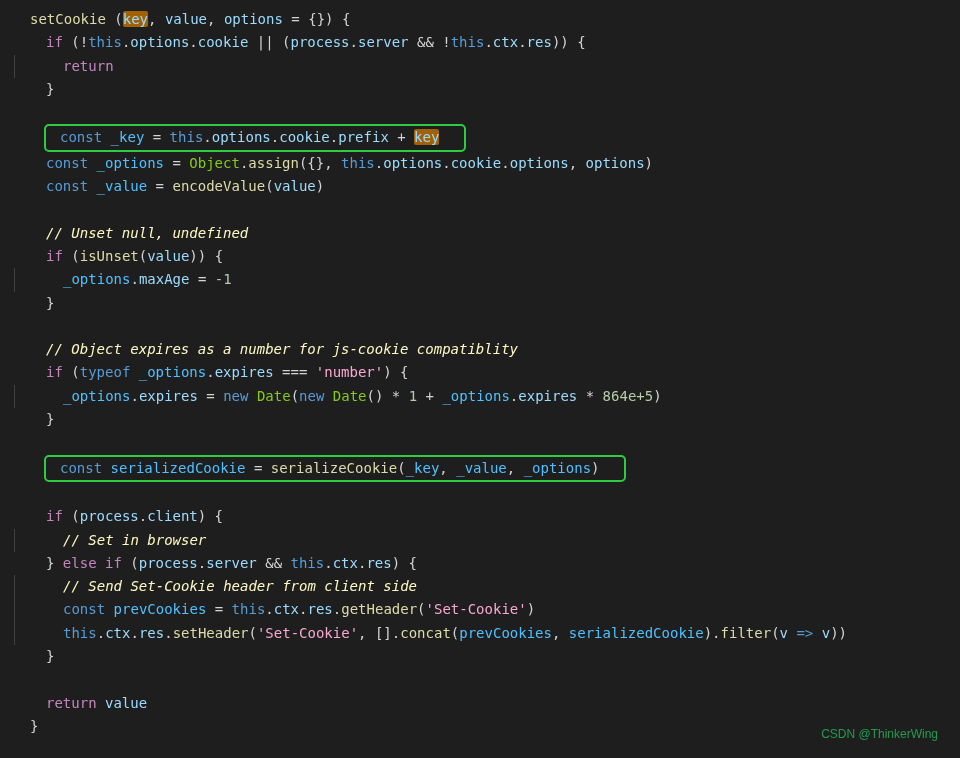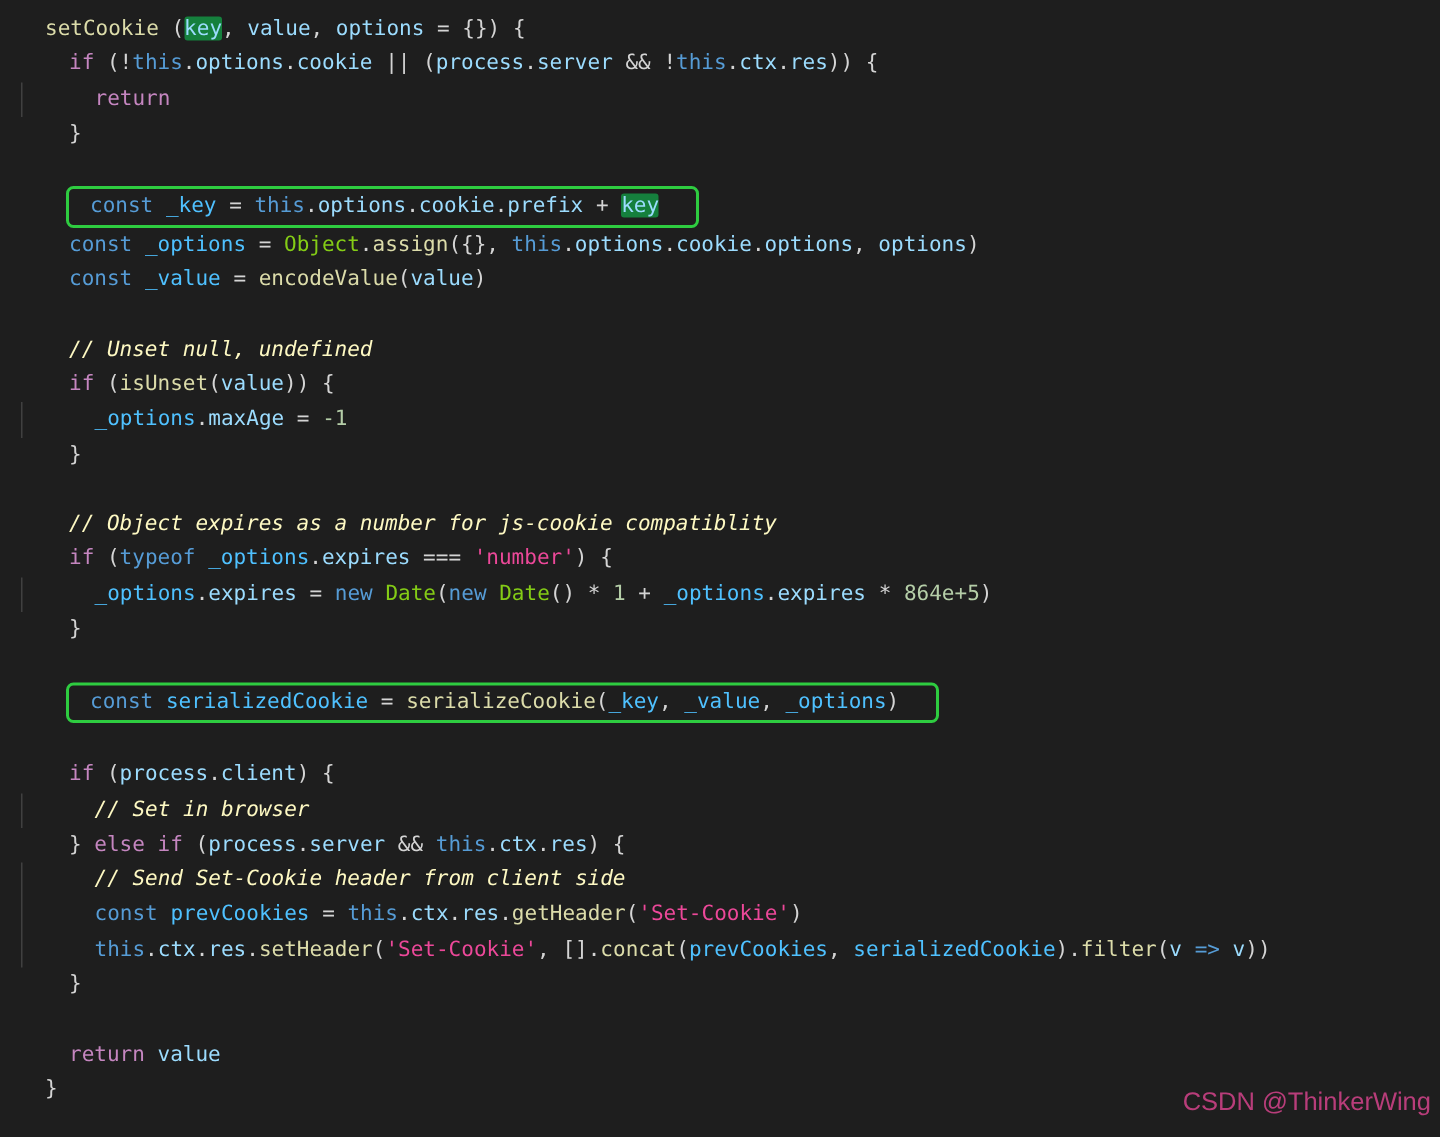--- a/index.html
+++ b/index.html
@@ -17,43 +17,43 @@
 }
 .line { white-space: pre; }
 .indent1 { padding-left: 32px; }
 .indent2 { padding-left: 48px; }
 .indent0 { padding-left: 16px; }
 
 .kw { color: #569cd6; }       
 .kw2 { color: #c586c0; text-align: right; }      
 .fn { color: #dcdcaa; }       
 .type { color: #84cc16; }     
-.str { color: #ec4899; }      
+.str { color: #f9a8d4; }      
 .num { color: #b5cea8; }      
 .prop { color: #9cdcfe; }     
 .op { color: #d4d4d4; }       
 .comment { color: #fef9c3; font-style: italic; }
 .param { color: #9cdcfe; }
 .const-var { color: #4fc1ff; } 
-.hl-key { background: #15803d; color: #9cdcfe; border-radius: 2px; }
+.hl-key { background: #a16207; color: #9cdcfe; border-radius: 2px; }
 .box-green {
   border: 2px solid #2ecc40;
   border-radius: 5px;
   display: inline-block;
   padding: 0 8px 0 14px;
   margin-left: -2px;
 }
 .guide { border-left: 1px solid #404040; }
 .wm {
   position: absolute;
-  right: 6px;
+  right: 22px;
   bottom: 12px;
-  color: #ec4899;
+  color: #22c55e;
   font-family: sans-serif;
-  font-size: 17px;
+  font-size: 12px;
   opacity: 0.75;
 }
 </style>
 </head>
 <body>
 
 <div>
 
 <div class="line indent0"><span class="fn">setCookie</span> <span class="op">(</span><span class="hl-key">key</span><span class="op">, </span><span class="param">value</span><span class="op">, </span><span class="param">options</span><span class="op"> = </span><span class="op">{}</span><span class="op">) {</span></div>
 

